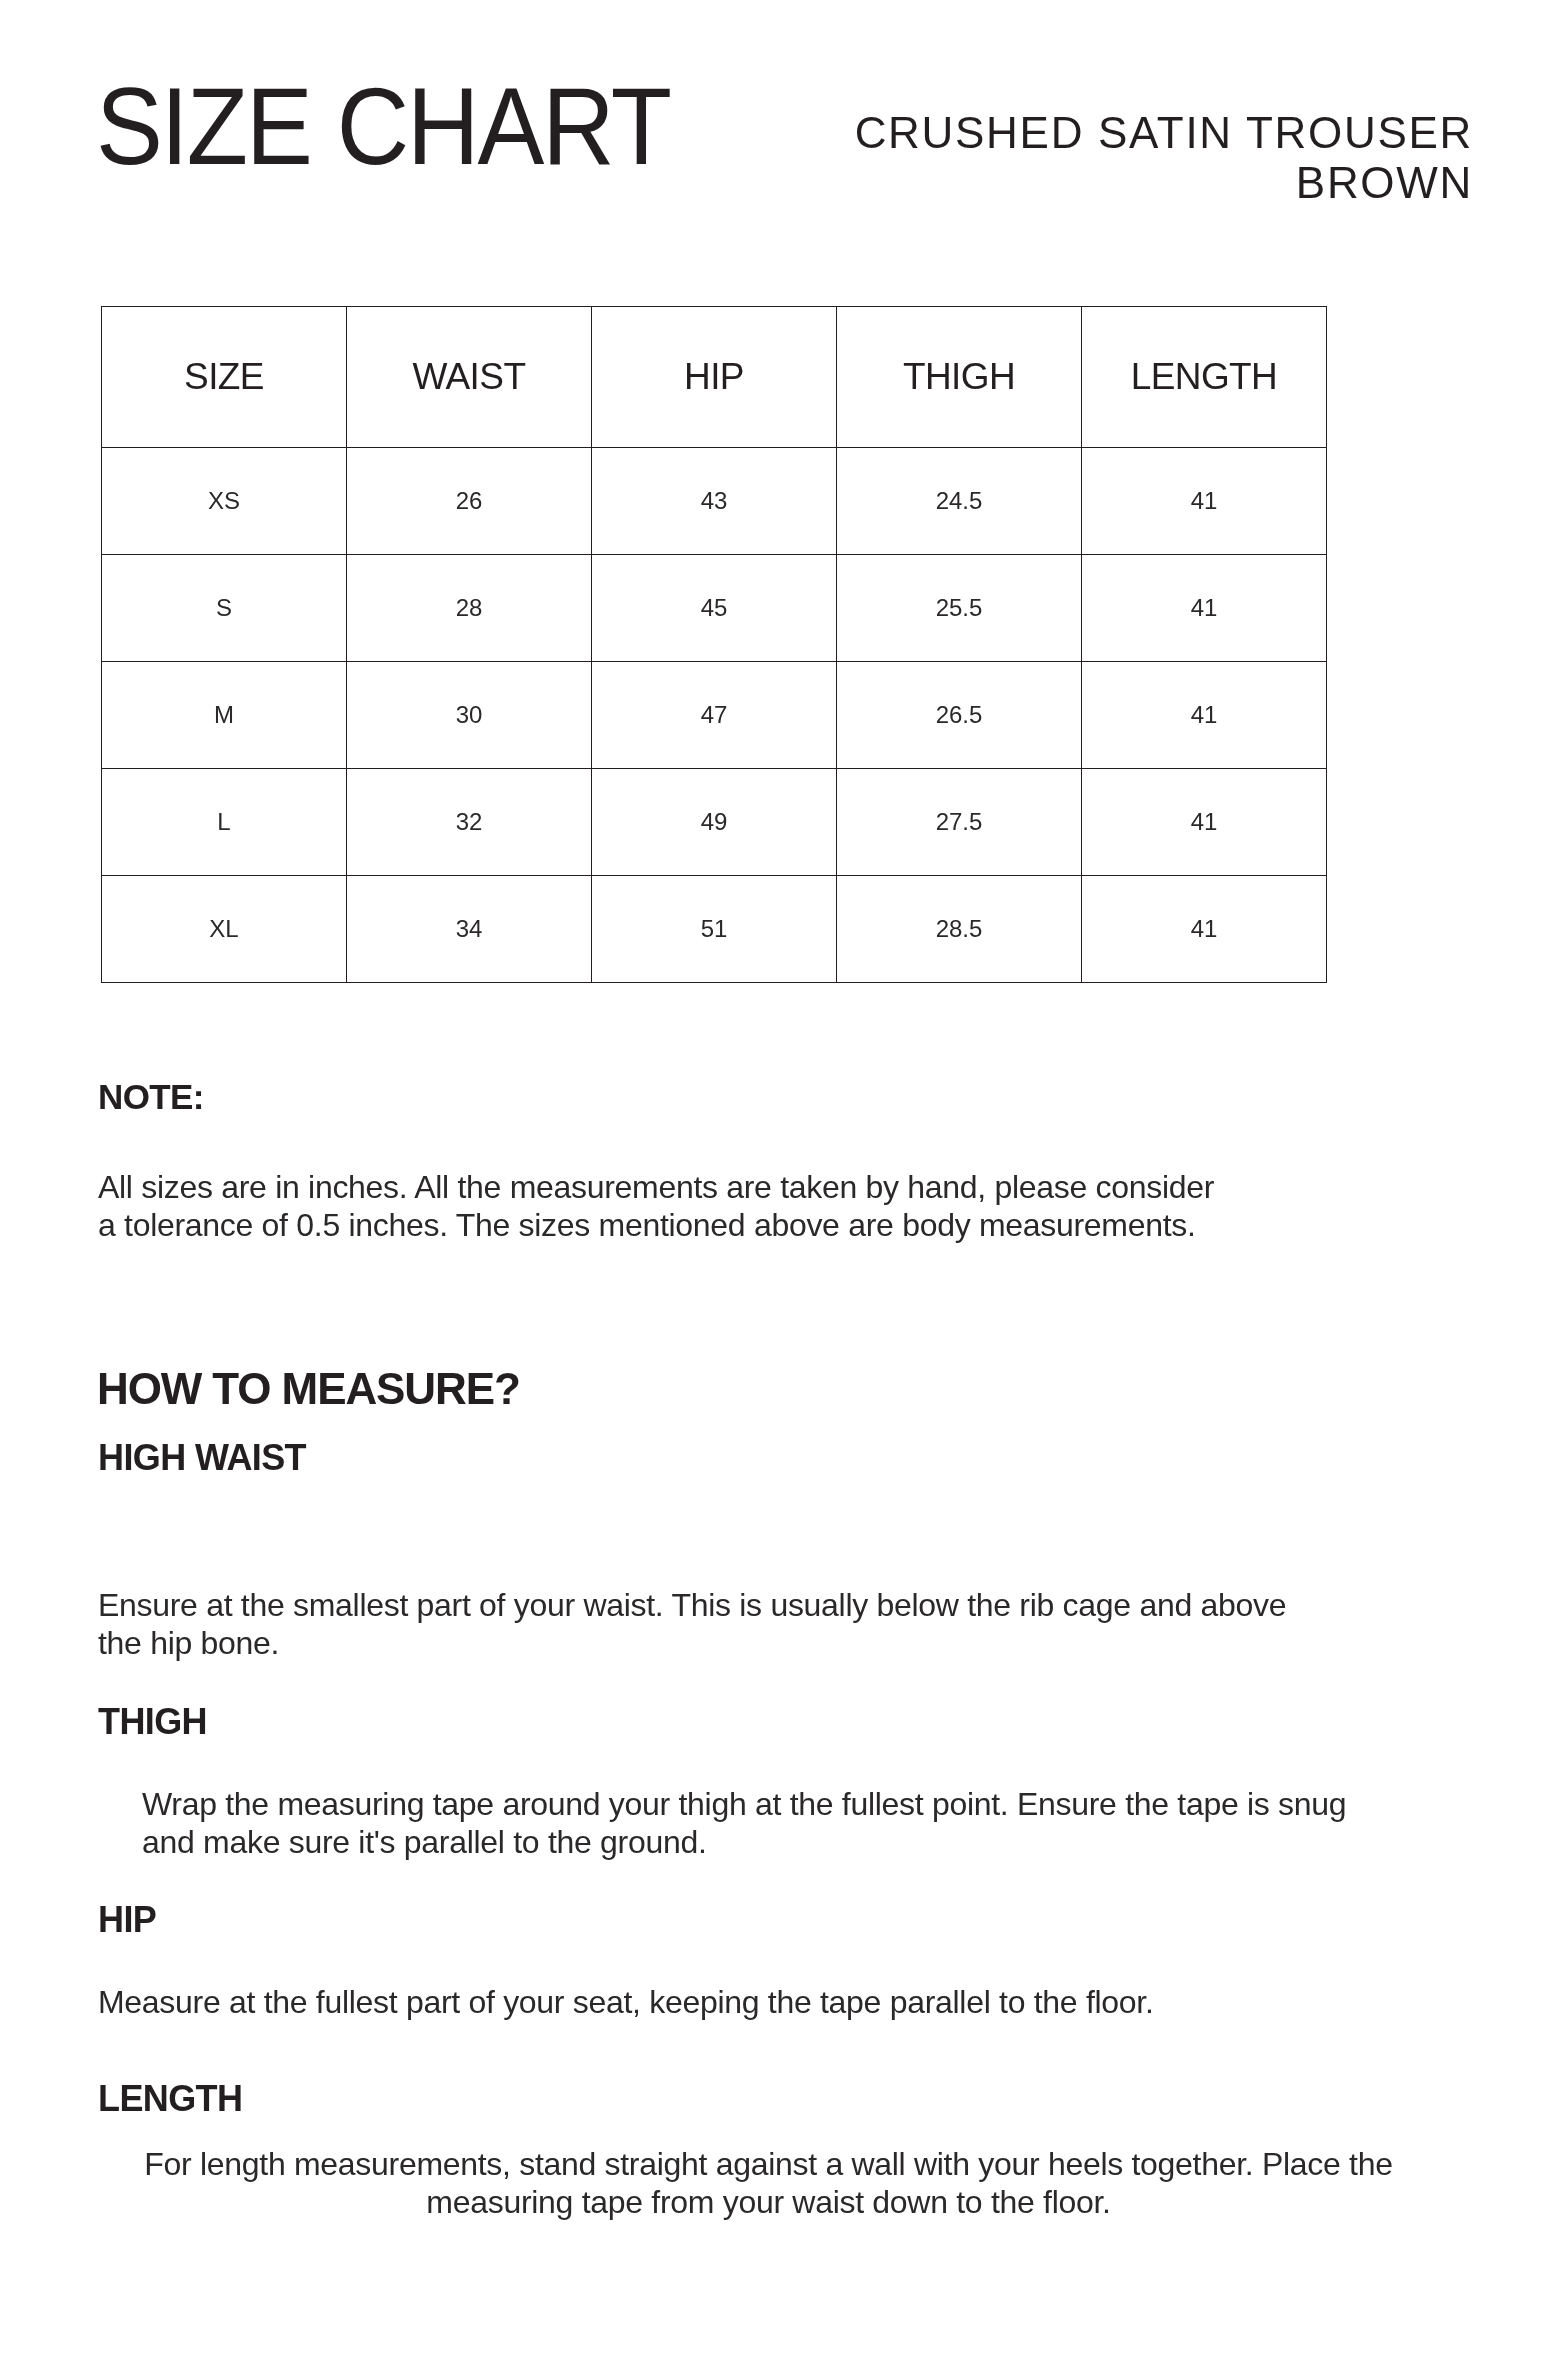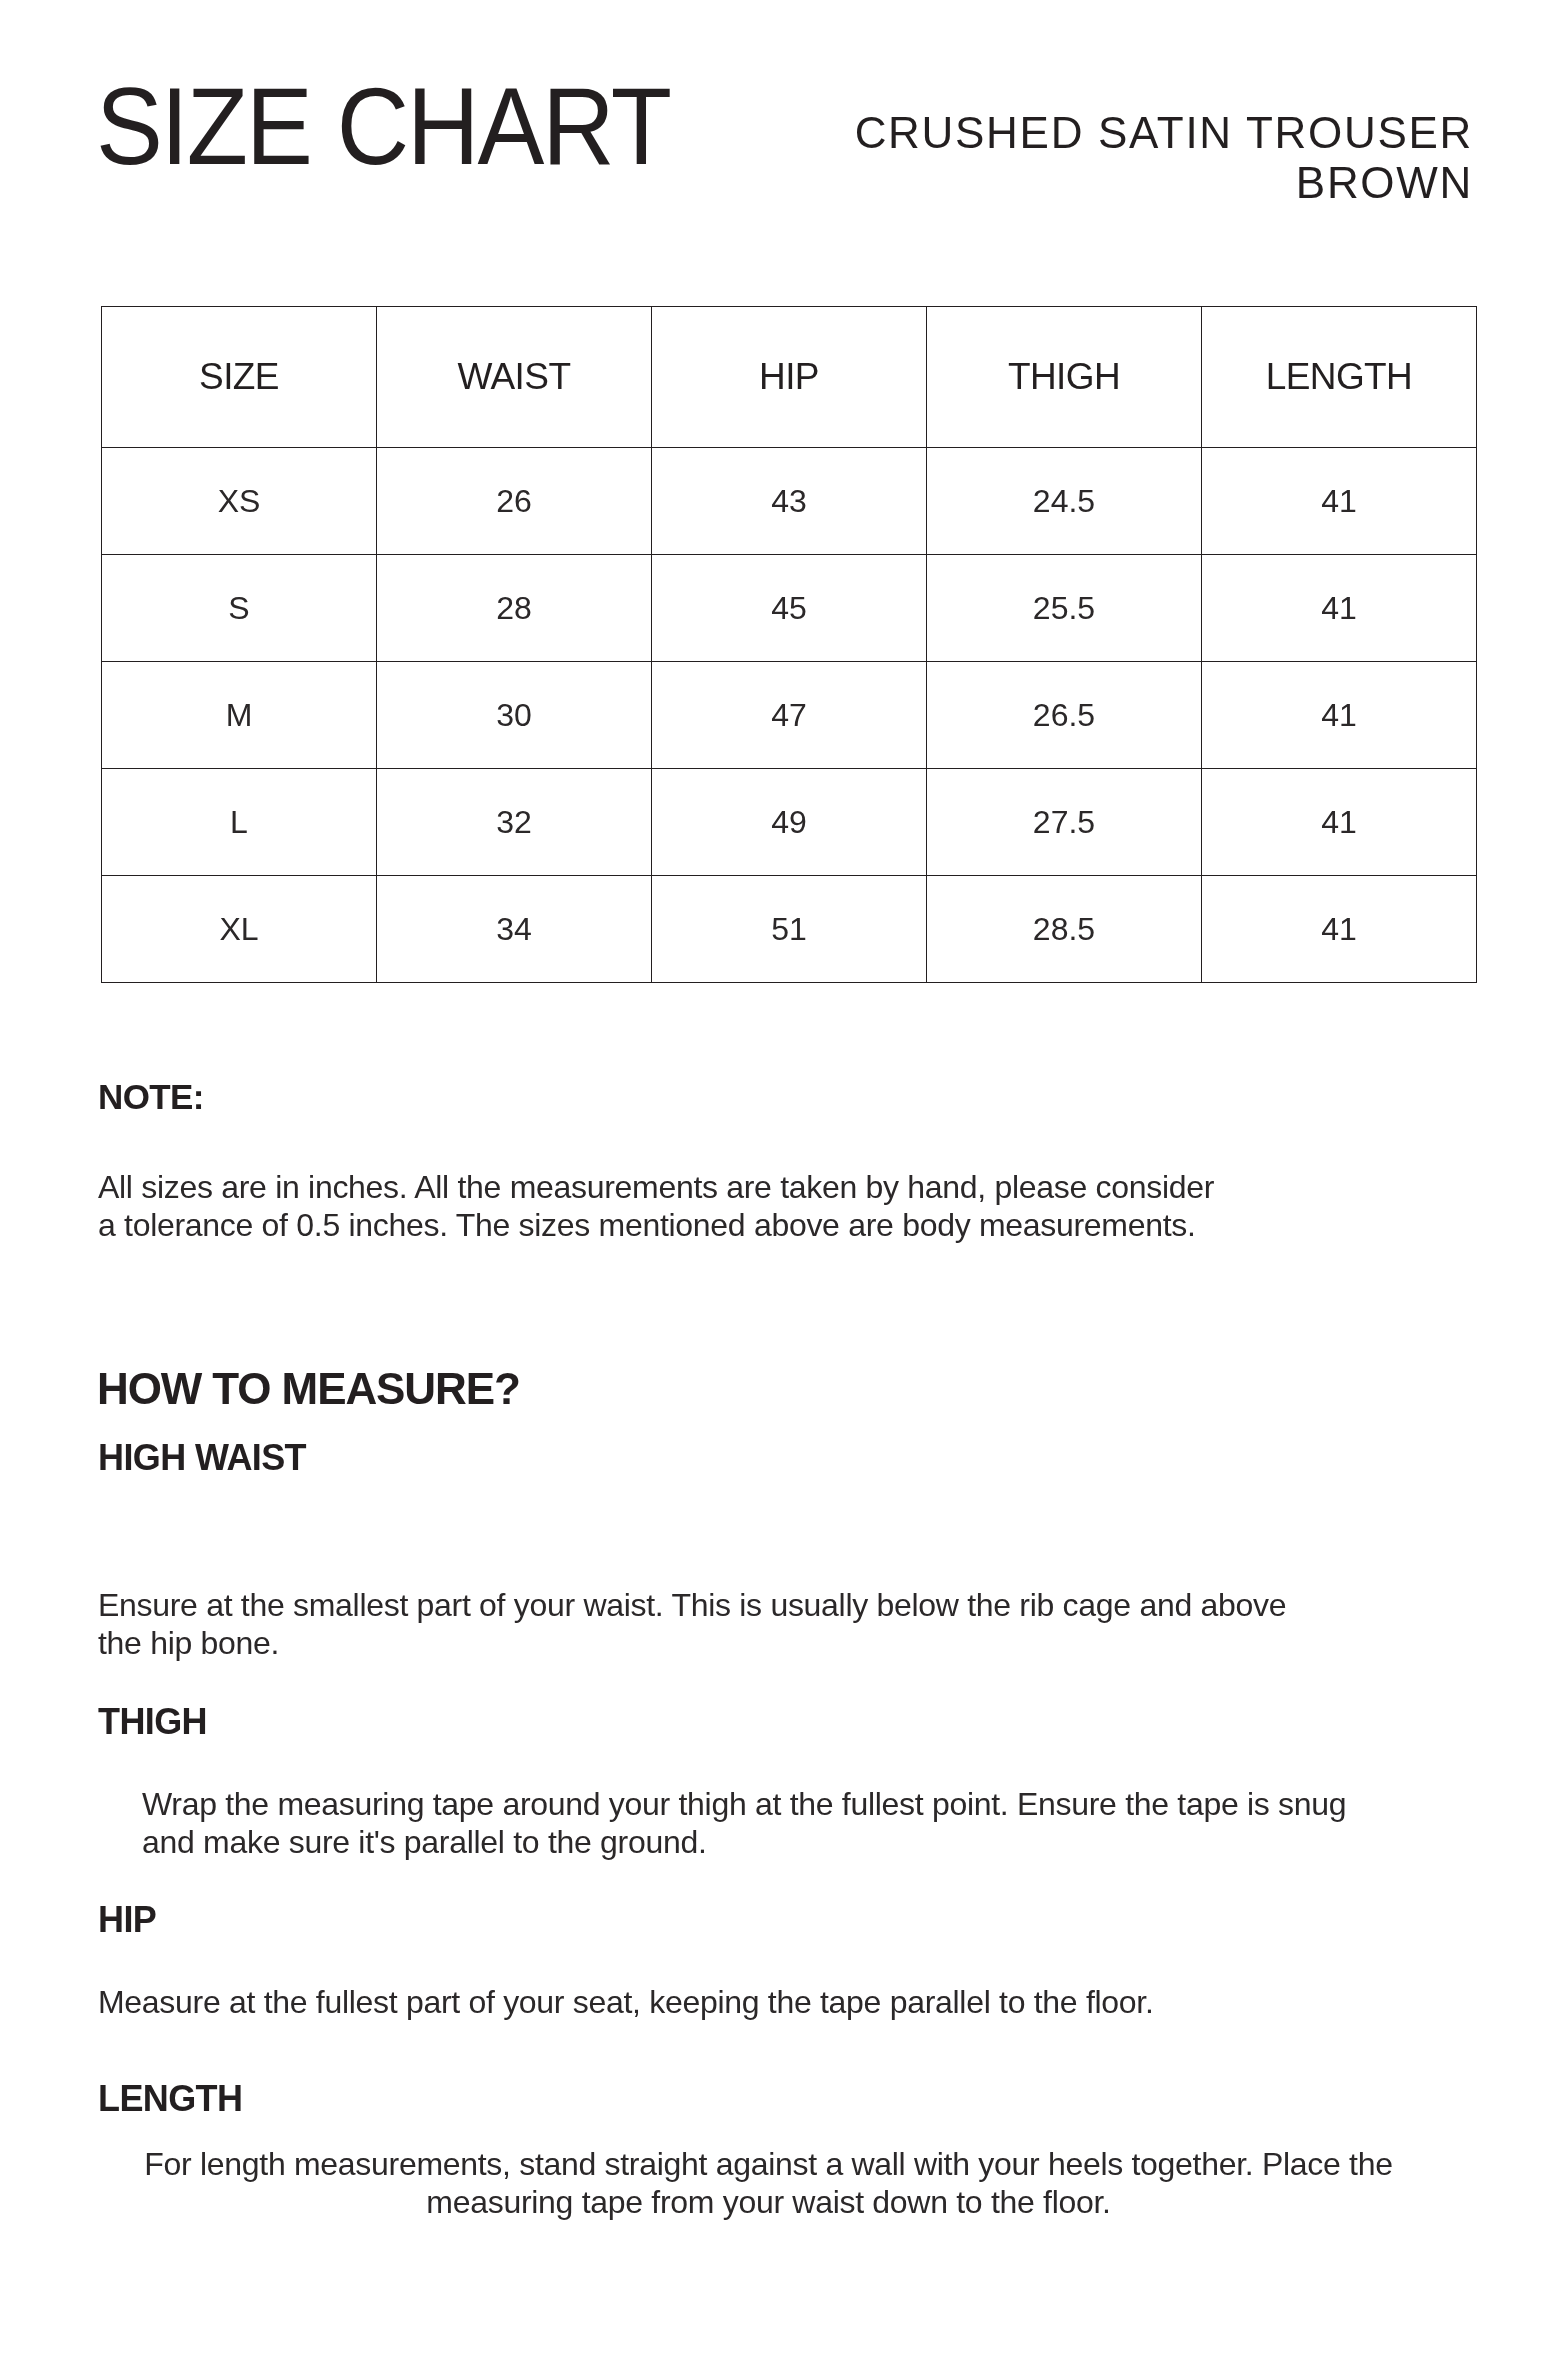--- a/index.html
+++ b/index.html
@@ -38,40 +38,40 @@
     font-weight: 400;
     letter-spacing: 1.7px;
     white-space: nowrap;
   }
   #product div { white-space: nowrap; }
 
   
   #size-table {
     left: 101px;
     top: 306px;
-    width: 1376px;
+    width: 1226px;
     border-collapse: collapse;
     table-layout: fixed;
   }
   #size-table th, #size-table td {
     border: 1.7px solid #231f20;
     text-align: center;
     vertical-align: middle;
     padding: 0;
     font-weight: 400;
     white-space: nowrap;
   }
   #size-table th {
     height: 140px;
     font-size: 37px;
     letter-spacing: -0.6px;
   }
   #size-table td {
     height: 106px;
-    font-size: 32px;
+    font-size: 24px;
     color: #2b2829;
   }
 
   
   #note-heading {
     left: 98px;
     top: 1079px;
     font-size: 35px;
     font-weight: 700;
     line-height: 1;

